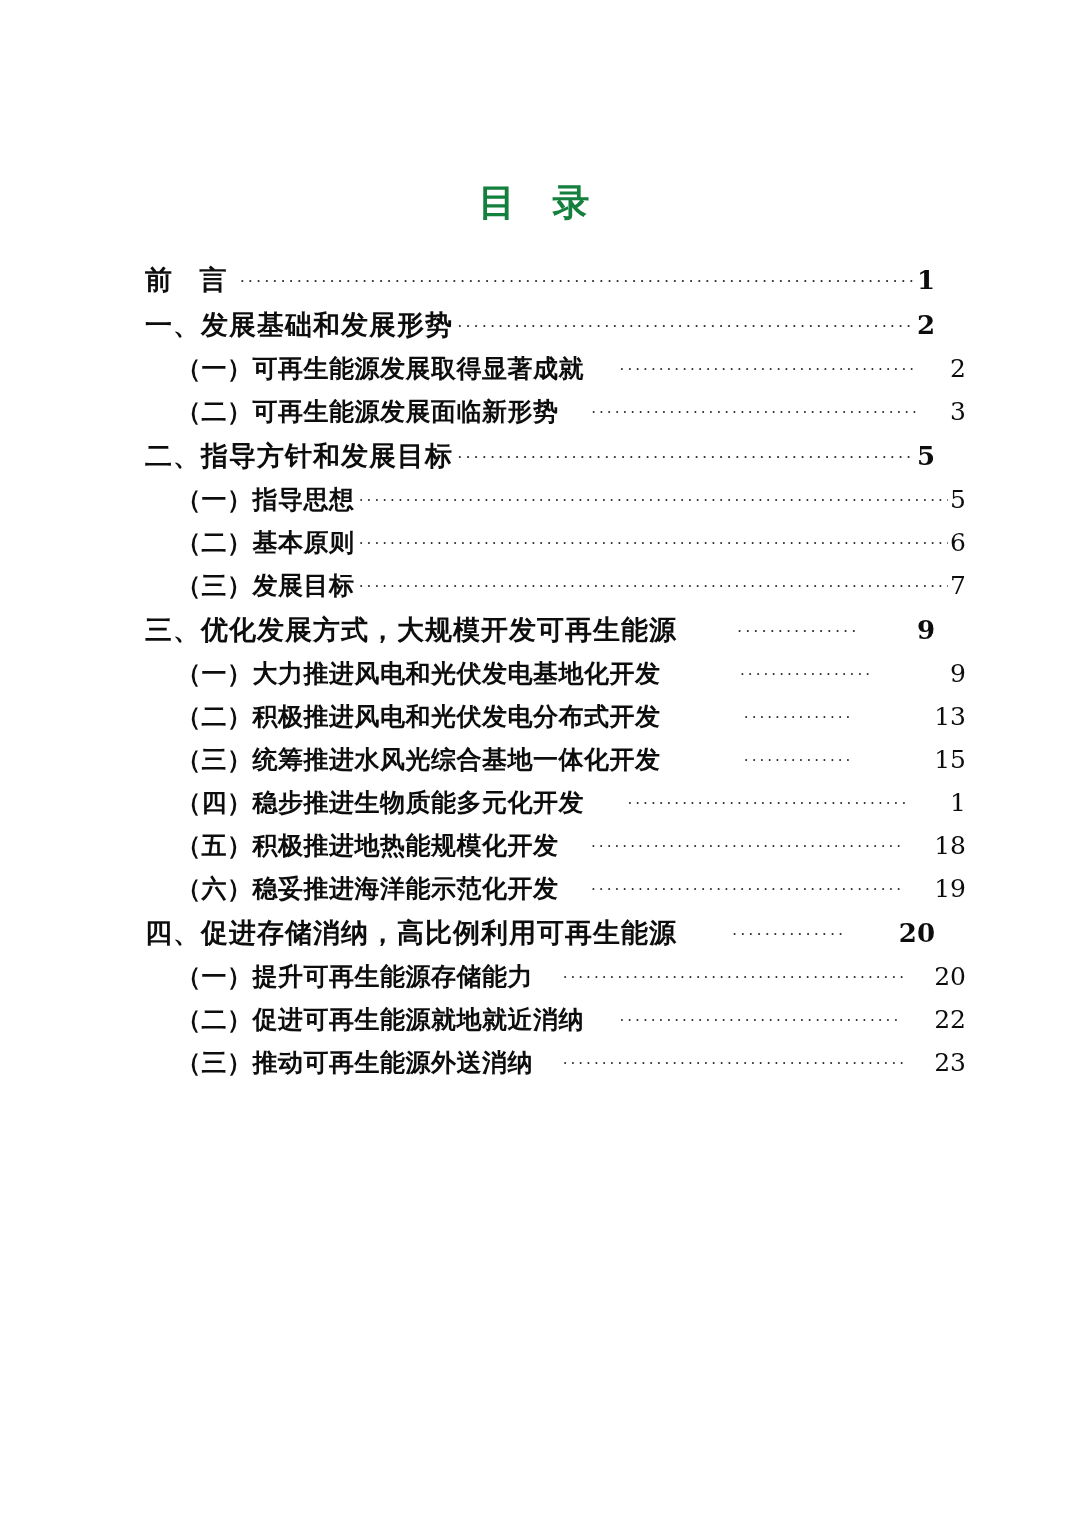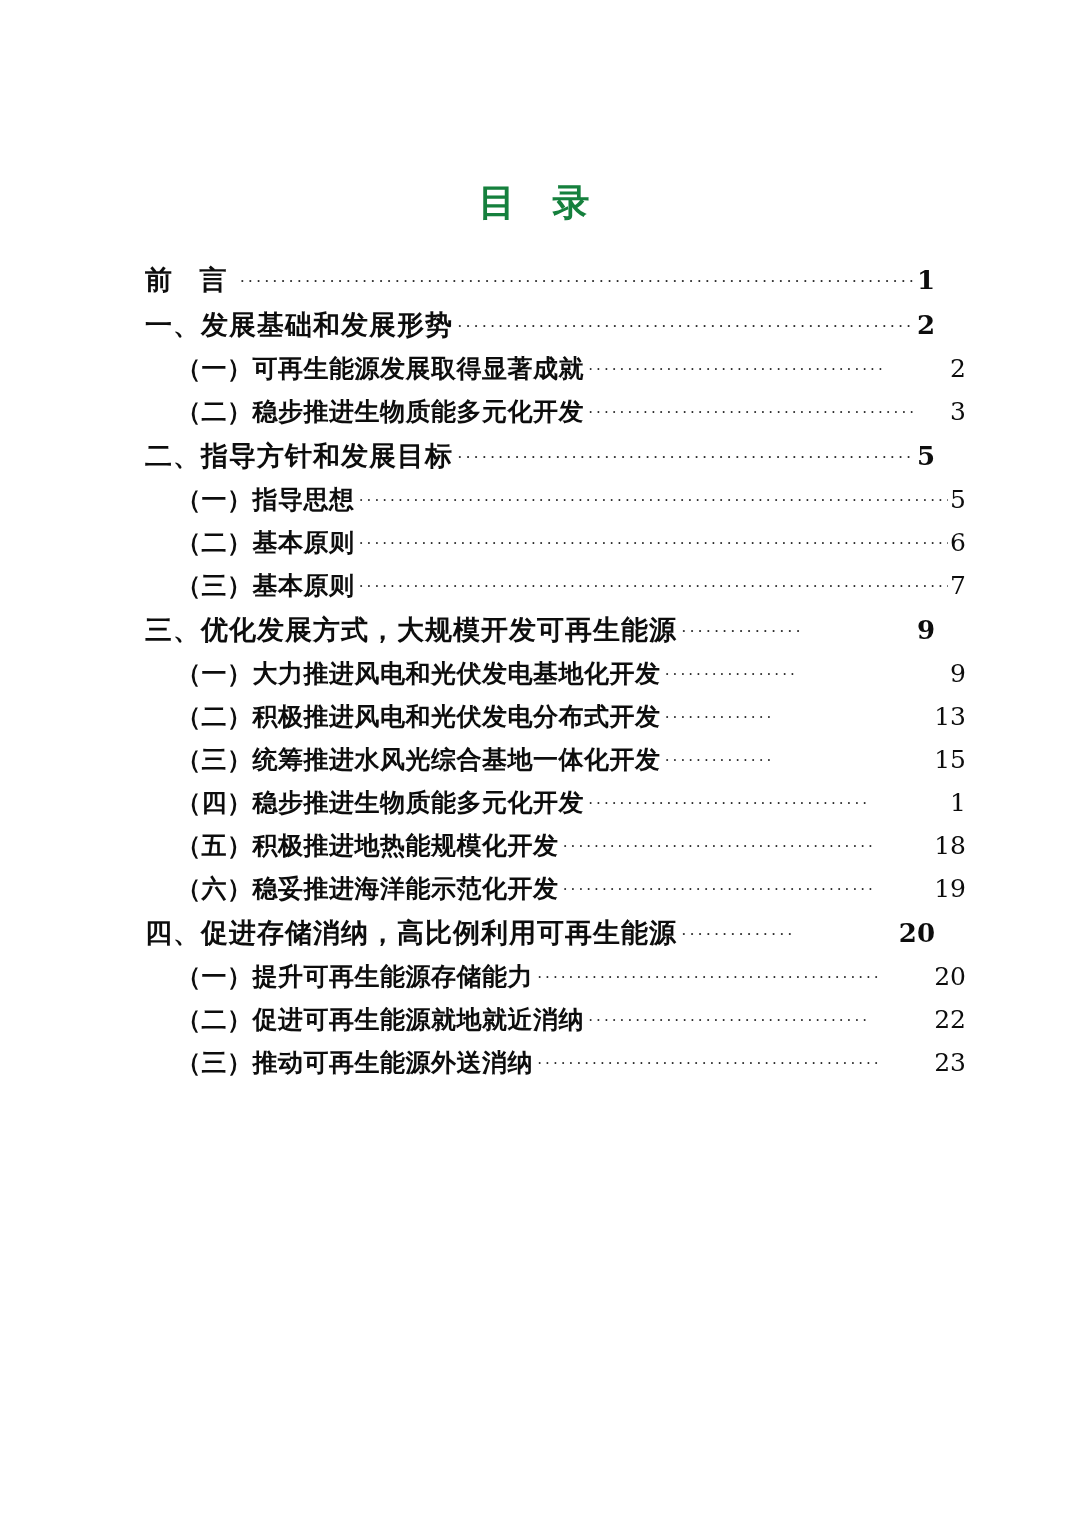--- a/index.html
+++ b/index.html
@@ -38,20 +38,21 @@
     list-style: none;
   }
   .toc-entry {
     display: flex;
     align-items: baseline;
     width: 790px;
     margin: 4px auto;
     padding: 0;
     line-height: 1.0;
     margin-bottom: 18px;
+    text-align: center;
   }
   .toc-entry .label {
     white-space: nowrap;
     font-family: "DejaVu Serif", "Liberation Serif", serif;
     color: #0d0d0d;
   }
   .toc-entry .dots {
     flex: 1 1 auto;
     overflow: hidden;
     white-space: nowrap;
@@ -131,21 +132,21 @@
       <span class="page-num">2</span>
     </li>
 
     <li class="toc-entry lvl2">
       <span class="label">（一）可再生能源发展取得显著成就</span>
       <span class="dots">······································</span>
       <span class="page-num">2</span>
     </li>
 
     <li class="toc-entry lvl2">
-      <span class="label">（二）稳步推进生物质能多元化开发</span>
+      <span class="label">（二）可再生能源发展面临新形势</span>
       <span class="dots">··········································</span>
       <span class="page-num">3</span>
     </li>
 
     <li class="toc-entry lvl1">
       <span class="label">二、指导方针和发展目标</span>
       <span class="dots">·····································································</span>
       <span class="page-num">5</span>
     </li>
 
@@ -155,21 +156,21 @@
       <span class="page-num">5</span>
     </li>
 
     <li class="toc-entry lvl2">
       <span class="label">（二）基本原则</span>
       <span class="dots">······································································································</span>
       <span class="page-num">6</span>
     </li>
 
     <li class="toc-entry lvl2">
-      <span class="label">（三）基本原则</span>
+      <span class="label">（三）发展目标</span>
       <span class="dots">······································································································</span>
       <span class="page-num">7</span>
     </li>
 
     <li class="toc-entry lvl1">
       <span class="label">三、优化发展方式，大规模开发可再生能源</span>
       <span class="dots">···············</span>
       <span class="page-num">9</span>
     </li>
 

